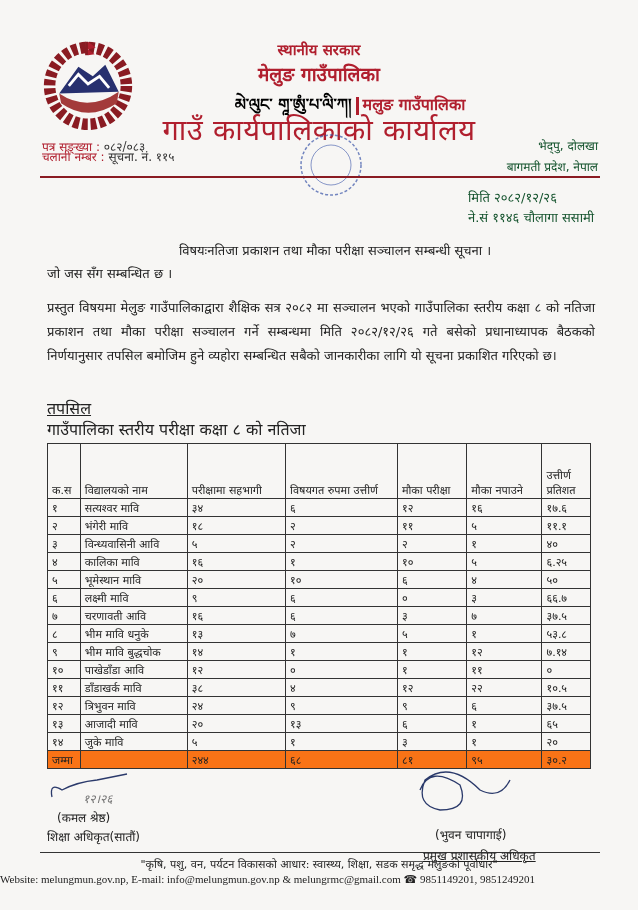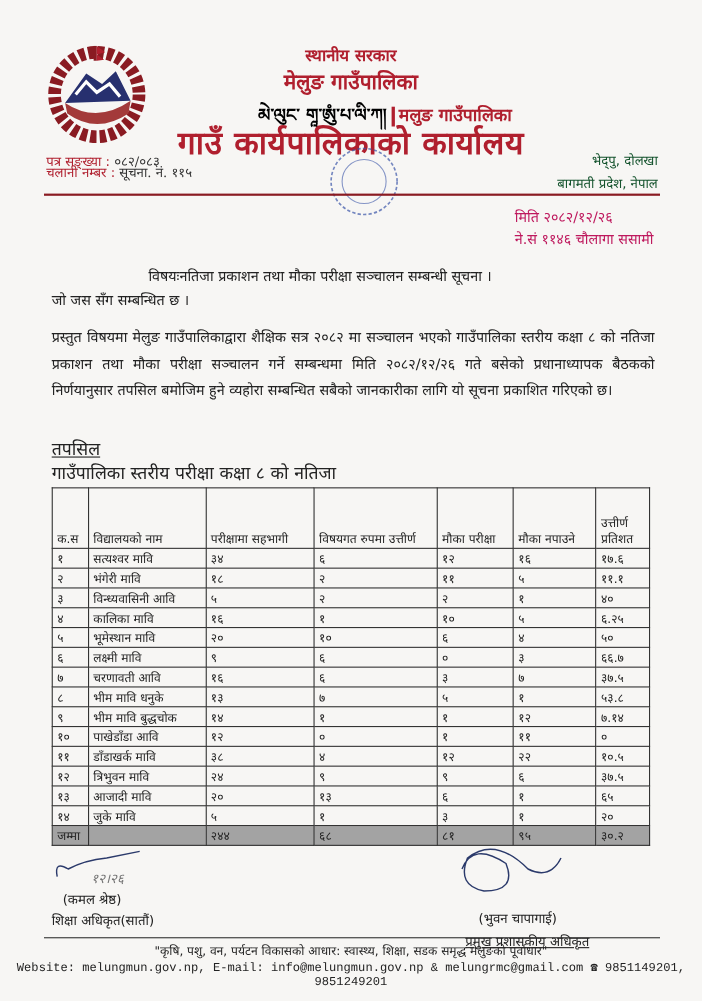--- a/index.html
+++ b/index.html
@@ -6,38 +6,38 @@
   body{width:638px;height:910px;background:#f7f6f4;position:relative;overflow:hidden;
        font-family:"DejaVu Sans",sans-serif;color:#222;}
   .abs{position:absolute;}
   .red{color:#b01f2e;}
   .logo{left:40px;top:36px;width:96px;height:96px;}
   .h-local{left:0;width:638px;top:39px;text-align:center;font-size:15px;font-weight:bold;}
   .h-mun{left:0;width:638px;top:61px;text-align:center;font-size:19px;font-weight:bold;}
   .h-tib{left:140px;width:420px;top:87px;text-align:center;font-size:16px;font-weight:bold;}
   .h-tib .tib{color:#000000;font-weight:bold;font-family:"DejaVu Serif",serif;}
   .h-tib .sep{display:inline-block;width:3px;height:18px;background:#b01f2e;vertical-align:middle;margin:0 4px;}
-  .h-office{left:0;width:638px;top:109px;text-align:center;font-size:29px;font-weight:bold;letter-spacing:0.5px;}
+  .h-office{left:0;width:638px;top:109px;text-align:center;font-size:29px;font-weight:normal;letter-spacing:0.5px;}
   .ref{left:42px;font-size:12px;color:#b01f2e;}
   .ref .hw{font-family:"DejaVu Serif",serif;color:#333;}
   .addr{right:40px;font-size:12px;color:#14532d;text-align:right;}
   .rule{left:40px;width:560px;height:2px;background:#8a1b22;}
-  .date{left:468px;font-size:13px;color:#be185d;}
-  .subject{left:0;width:582px;top:241px;text-align:center;font-size:13px;}
+  .date{left:468px;font-size:13px;color:#14532d;}
+  .subject{left:0;width:582px;top:241px;text-align:center;font-size:13px;padding-left:44px;}
   .para{left:47px;width:548px;font-size:13px;line-height:24px;text-align:justify;}
   .caption{left:47px;font-size:16px;}
   table.res{position:absolute;left:47px;top:443px;width:544px;border-collapse:collapse;font-size:11px;}
   table.res td,table.res th{border:1px solid #333;padding:1px 4px;height:15px;font-weight:normal;text-align:left;vertical-align:bottom;}
   table.res th{height:52px;}
-  table.res tr.total td{background:#a3a3a3;}
+  table.res tr.total td{background:#f97316;}
   .sigL{left:47px;top:790px;font-size:12px;}
   .sigR{left:435px;top:826px;font-size:12px;}
   .rule2{left:40px;width:560px;top:852px;height:1px;background:#333;}
   .slogan{left:0;width:638px;top:856px;text-align:center;font-size:11px;}
-  .web{left:0;width:638px;top:873px;text-align:center;font-size:11px;font-family:Liberation Mono, monospace;}
+  .web{left:0;width:638px;top:873px;text-align:left;font-size:11px;font-family:Liberation Serif, serif;}
   .stamp{left:296px;top:130px;width:70px;height:70px;}
 </style>
 </head>
 <body>
 
 <svg class="abs logo" viewBox="0 0 100 100">
   <circle cx="50" cy="52" r="40" fill="none" stroke="#8a1b22" stroke-width="12" stroke-dasharray="6 3"></circle>
   <path d="M20 60 L40 32 L55 42 L68 30 L82 58 Z" fill="#27306f"></path>
   <path d="M30 52 L40 40 L50 50 L62 42 L72 54" fill="none" stroke="#fff" stroke-width="3"></path>
   <path d="M20 60 Q50 80 82 58 L80 70 Q50 90 22 70 Z" fill="#a33a3a"></path>

